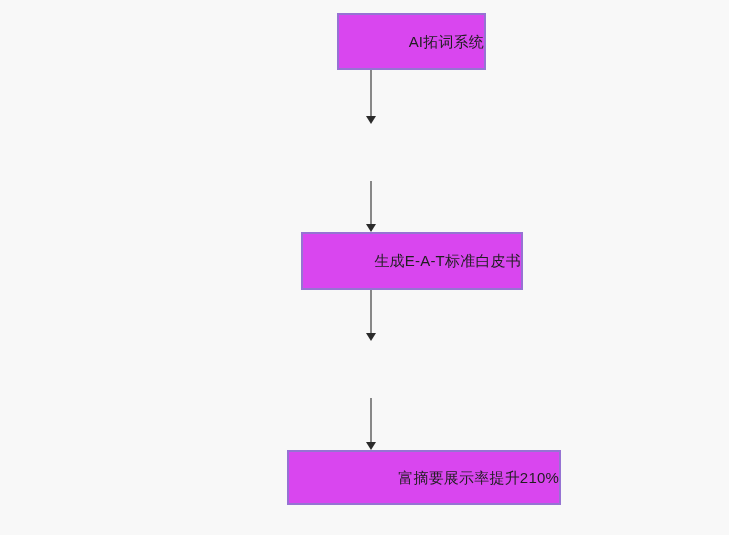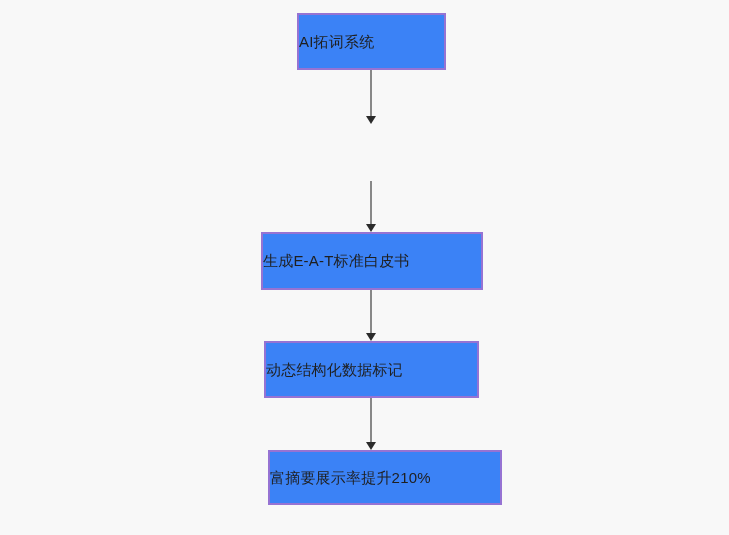--- a/index.html
+++ b/index.html
@@ -14,26 +14,27 @@
     overflow: hidden;
   }
   #flowchart {
     position: relative;
     width: 729px;
     height: 535px;
   }
   .node {
     position: absolute;
     box-sizing: border-box;
-    background: #3b82f6;
+    background: #d946ef;
     border: 2px solid #9673d3;
     display: flex;
     align-items: center;
-    justify-content: flex-start;
+    justify-content: flex-end;
     text-align: center;
+    margin-left: 40px;
   }
   .node-label {
     color: #1f1f1f;
     font-size: 15px;
     line-height: 1.2;
     letter-spacing: 0.2px;
     white-space: nowrap;
     font-family: "Liberation Sans", "DejaVu Sans", sans-serif;
   }
   .edge {
@@ -85,21 +86,18 @@
 
   <div class="node" style="left:297px; top:13px; width:149px; height:57px;">
     <span class="node-label">AI拓词系统</span>
   </div>
 
 
   <div class="node" style="left:261px; top:232px; width:222px; height:58px;">
     <span class="node-label">生成E-A-T标准白皮书</span>
   </div>
 
-  <div class="node" style="left:264px; top:341px; width:215px; height:57px;">
-    <span class="node-label">动态结构化数据标记</span>
-  </div>
 
-  <div class="node" style="left:268px; top:450px; width:234px; height:55px;">
+  <div class="node" style="left:247px; top:450px; width:274px; height:55px;">
     <span class="node-label">富摘要展示率提升210%</span>
   </div>
 
 </div>
 
 </body></html>

